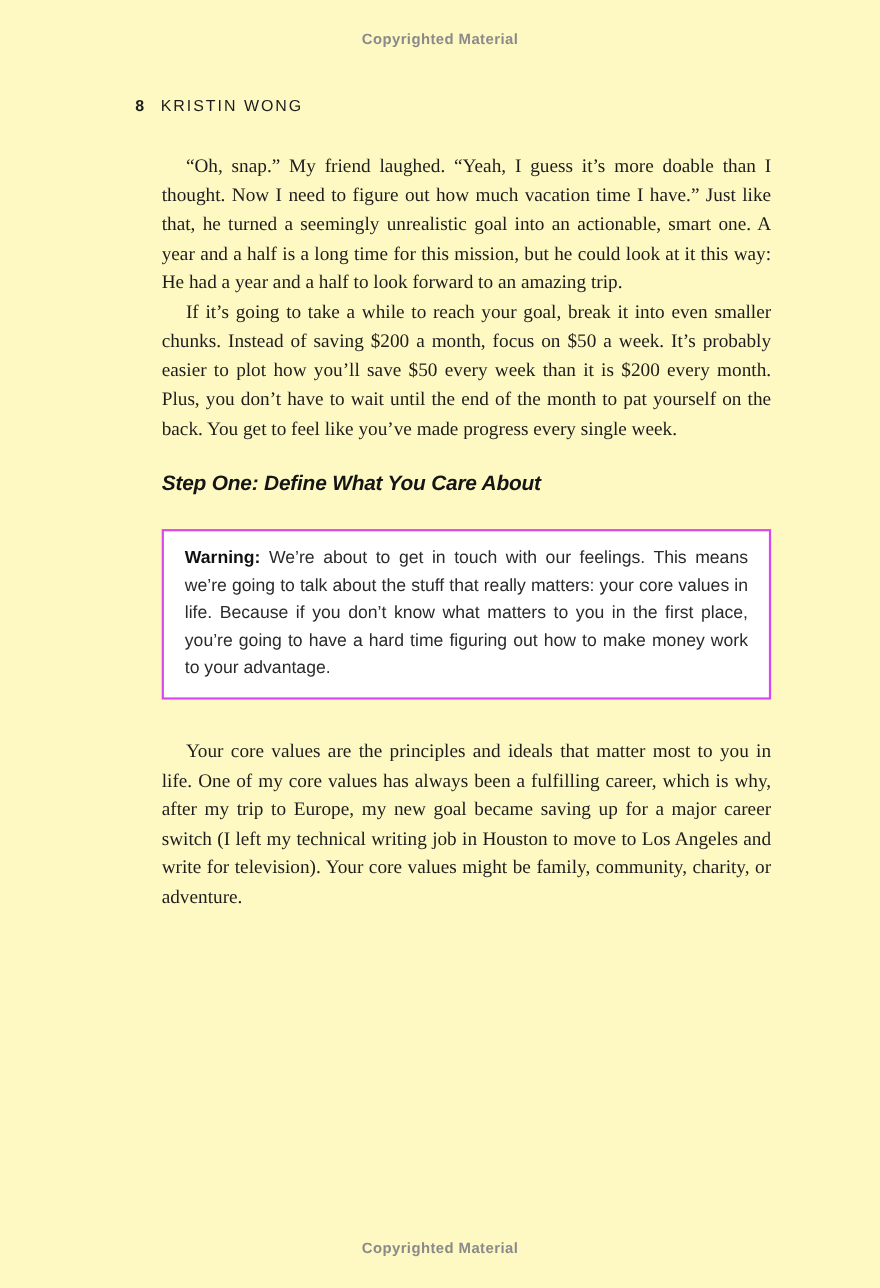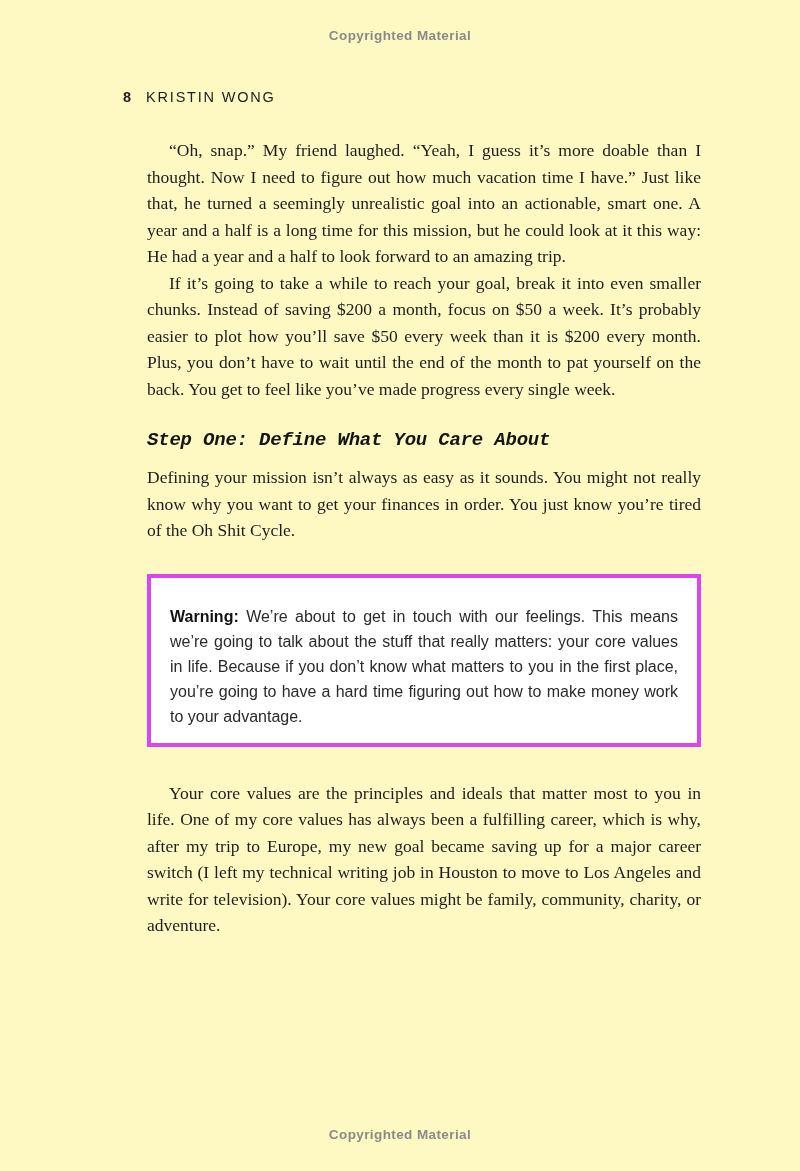--- a/index.html
+++ b/index.html
@@ -51,31 +51,31 @@
     margin: 0;
     font-family: "Liberation Serif", serif;
     font-size: 17.5px;
     line-height: 26.5px;
     color: #1d1d1d;
     text-align: justify;
   }
   .body-text p.para.indent { text-indent: 22px; }
   h2.section-heading {
     margin: 27px 0 13px 0;
-    font-family: Liberation Mono, monospace;
+    font-family: Liberation Sans, sans-serif;
     font-style: italic;
     font-weight: bold;
     font-size: 19px;
     letter-spacing: -0.2px;
     color: #151515;
   }
   .warning-box {
     margin: 30px 0 33px 0;
-    border: 4px solid #d946ef;
-    padding: 26px 19px 14px 19px;
+    border: 2px solid #d946ef;
+    padding: 12px 19px 14px 19px;
     background: #ffffff;
   }
   .warning-box p {
     margin: 0;
     font-family: "Liberation Sans", sans-serif;
     font-size: 16px;
     line-height: 25px;
     color: #2a2a2a;
     text-align: justify;
   }
@@ -94,21 +94,20 @@
 
   <div class="body-text">
 
     <p class="para indent">“Oh, snap.” My friend laughed. “Yeah, I guess it’s more doable than I thought. Now I need to figure out how much vacation time I have.” Just like that, he turned a seemingly unrealistic goal into an actionable, smart one. A year and a half is a long time for this mission, but he could look at it this way: He had a year and a half to look forward to an amazing trip.</p>
 
     <p class="para indent">If it’s going to take a while to reach your goal, break it into even smaller chunks. Instead of saving $200 a month, focus on $50 a week. It’s probably easier to plot how you’ll save $50 every week than it is $200 every month. Plus, you don’t have to wait until the end of the month to pat yourself on the back. You get to feel like you’ve made progress every single week.</p>
 
 
     <h2 class="section-heading">Step One: Define What You Care About</h2>
 
-    <p class="para">Defining your mission isn’t always as easy as it sounds. You might not really know why you want to get your finances in order. You just know you’re tired of the Oh Shit Cycle.</p>
 
     <div class="warning-box">
       <p><strong>Warning:</strong> <span>We’re about to get in touch with our feelings. This means we’re going to talk about the stuff that really matters: your core values in life. Because if you don’t know what matters to you in the first place, you’re going to have a hard time figuring out how to make money work to your advantage.</span></p>
     </div>
 
     <p class="para indent">Your core values are the principles and ideals that matter most to you in life. One of my core values has always been a fulfilling career, which is why, after my trip to Europe, my new goal became saving up for a major career switch (I left my technical writing job in Houston to move to Los Angeles and write for television). Your core values might be family, community, charity, or adventure.</p>
 
   </div>
 
   <div class="copyright bottom">Copyrighted Material</div>

